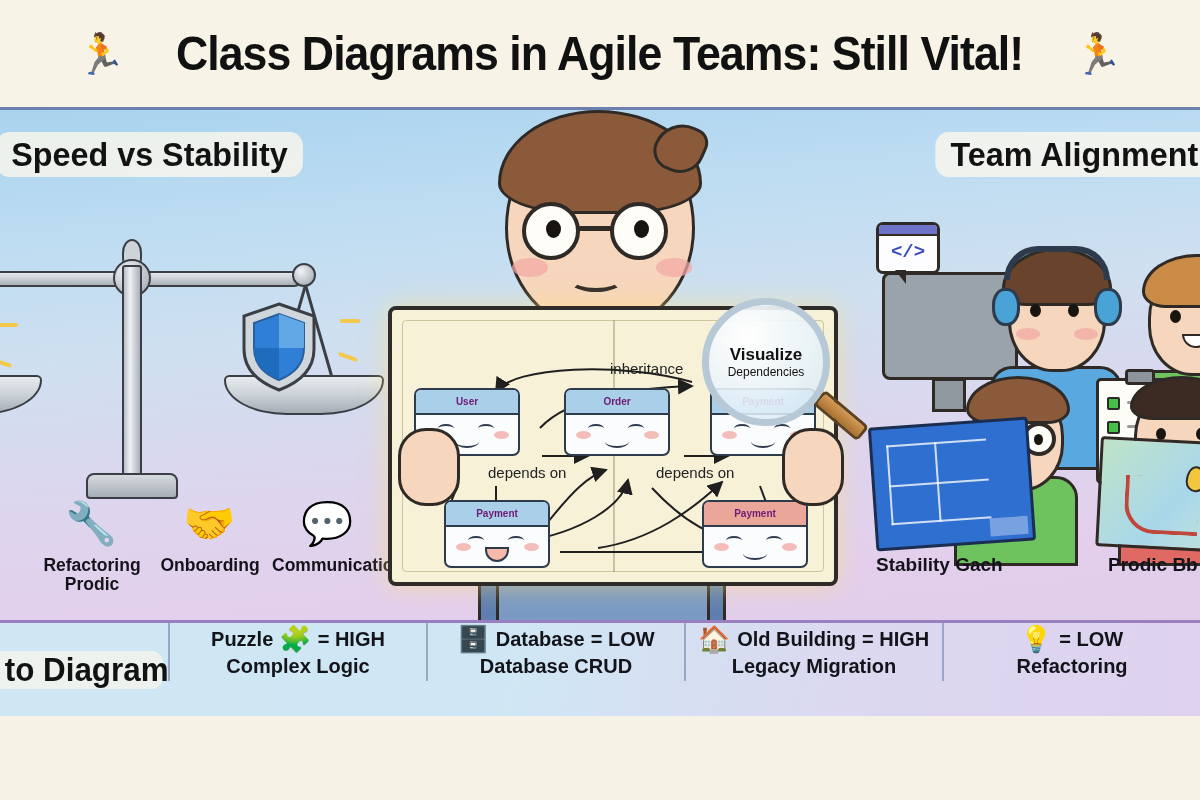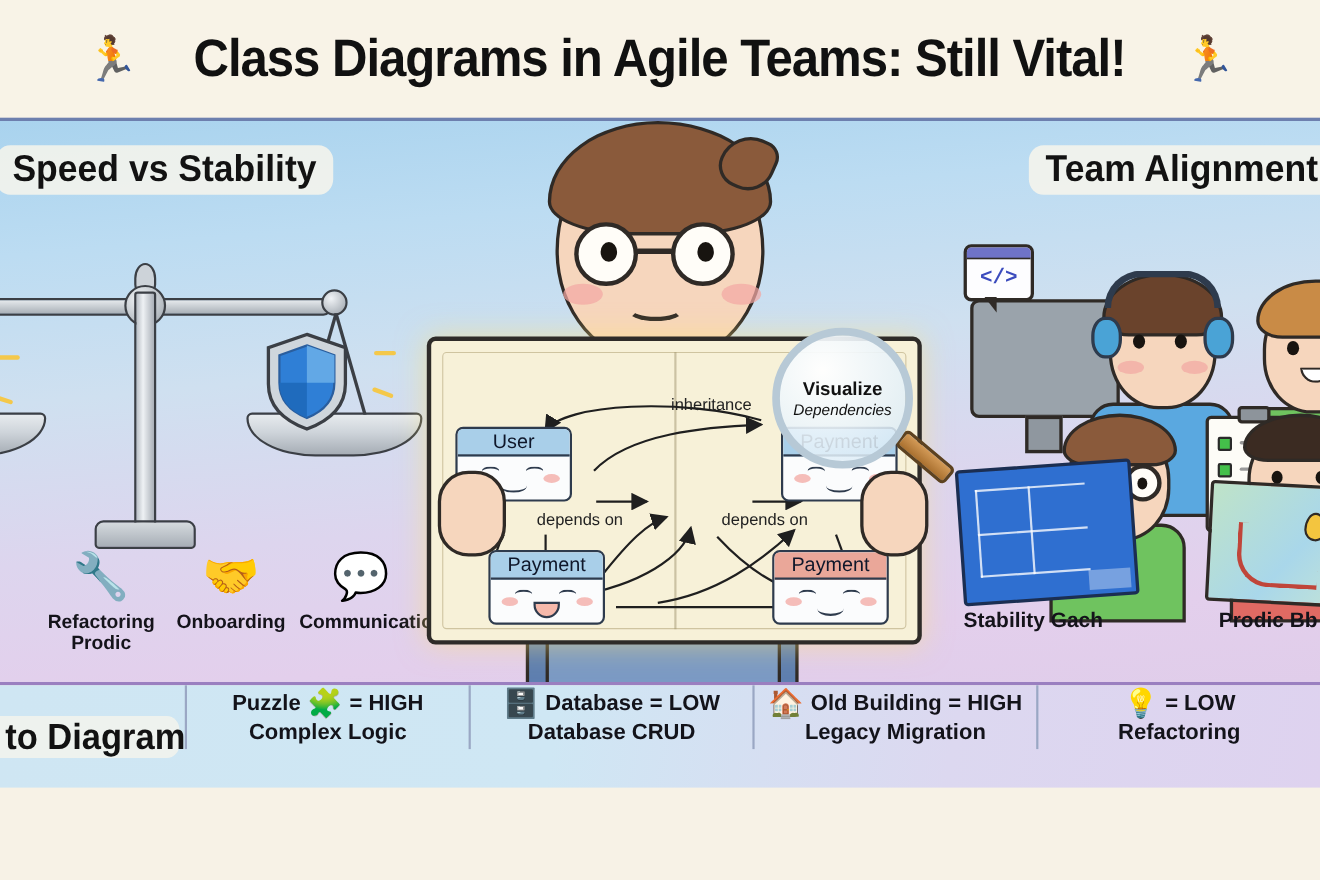--- a/index.html
+++ b/index.html
@@ -174,42 +174,42 @@
   .cbox {
     position: absolute; width: 106px; height: 68px;
     background: #fbfcfd; border: 2.5px solid #2e3b4d; border-radius: 7px;
     overflow: hidden;
   }
   .cbox-head {
     height: 25px; background: #a9cfe9; border-bottom: 2px solid #2e3b4d;
     display: flex; align-items: center; justify-content: center;
   }
   .cbox-head.pink { background: #eaa799; }
-  .cbox-title { font-size: 18px; font-weight: normal; color: #0f172a; }
+  .cbox-title { font-size: 10px; font-weight: bold; color: #701a75; }
   .cbox-face { position: relative; height: 41px; }
   .eye { position: absolute; top: 9px; width: 16px; height: 9px;
          border-top: 2.5px solid #2e3b4d; border-radius: 50% 50% 0 0; }
   .eye.l { left: 22px; } .eye.r { left: 62px; }
   .smile { position: absolute; left: 39px; top: 20px; width: 24px; height: 13px;
            border-bottom: 2.5px solid #2e3b4d; border-radius: 0 0 50% 50%; }
   .smile.open { background: #f6b9ab; border: 2.5px solid #2e3b4d; border-radius: 0 0 40px 40px; height: 15px; }
   .cheek { position: absolute; top: 16px; width: 15px; height: 8px; background: #f3b2ad; opacity:.85; border-radius: 50%; }
   .cheek.l { left: 10px; } .cheek.r { left: 78px; }
   .edge-label {
     position: absolute; font-size: 15px; color: #222; white-space: nowrap;
     font-family: "Liberation Sans", sans-serif;
   }
   .magnifier {
     position: absolute; left: 702px; top: 188px; width: 128px; height: 128px;
     border: 7px solid #b7c9d6; border-radius: 50%;
     background: radial-gradient(circle at 34% 28%, rgba(255,255,255,.96), rgba(212,232,245,.82));
     z-index: 8; display: flex; flex-direction: column; align-items: center; justify-content: center;
   }
   .mag-t1 { font-size: 17px; font-weight: bold; color: #111; }
-  .mag-t2 { font-size: 14px; color: #111; font-style: italic; }
+  .mag-t2 { font-size: 12px; color: #111; }
   .mag-handle {
     position: absolute; left: 812px; top: 296px; width: 58px; height: 19px;
     background: linear-gradient(180deg,#d39a57,#a9702f);
     border: 3px solid #5d4220; border-radius: 5px;
     transform: rotate(40deg); z-index: 7;
   }
 
   
   .monitor {
     position: absolute; left: 42px; top: 162px; width: 136px; height: 108px;
@@ -432,20 +432,32 @@
           </div>
           <div class="cbox-face">
             <span class="eye l"></span>
             <span class="eye r"></span>
             <span class="cheek l"></span>
             <span class="cheek r"></span>
             <span class="smile"></span>
           </div>
         </div>
 
+        <div class="cbox" style="left:172px; top:78px;">
+          <div class="cbox-head">
+            <span class="cbox-title">Order</span>
+          </div>
+          <div class="cbox-face">
+            <span class="eye l"></span>
+            <span class="eye r"></span>
+            <span class="cheek l"></span>
+            <span class="cheek r"></span>
+            <span class="smile"></span>
+          </div>
+        </div>
 
         <div class="cbox" style="left:318px; top:78px;">
           <div class="cbox-head">
             <span class="cbox-title">Payment</span>
           </div>
           <div class="cbox-face">
             <span class="eye l"></span>
             <span class="eye r"></span>
             <span class="cheek l"></span>
             <span class="cheek r"></span>

